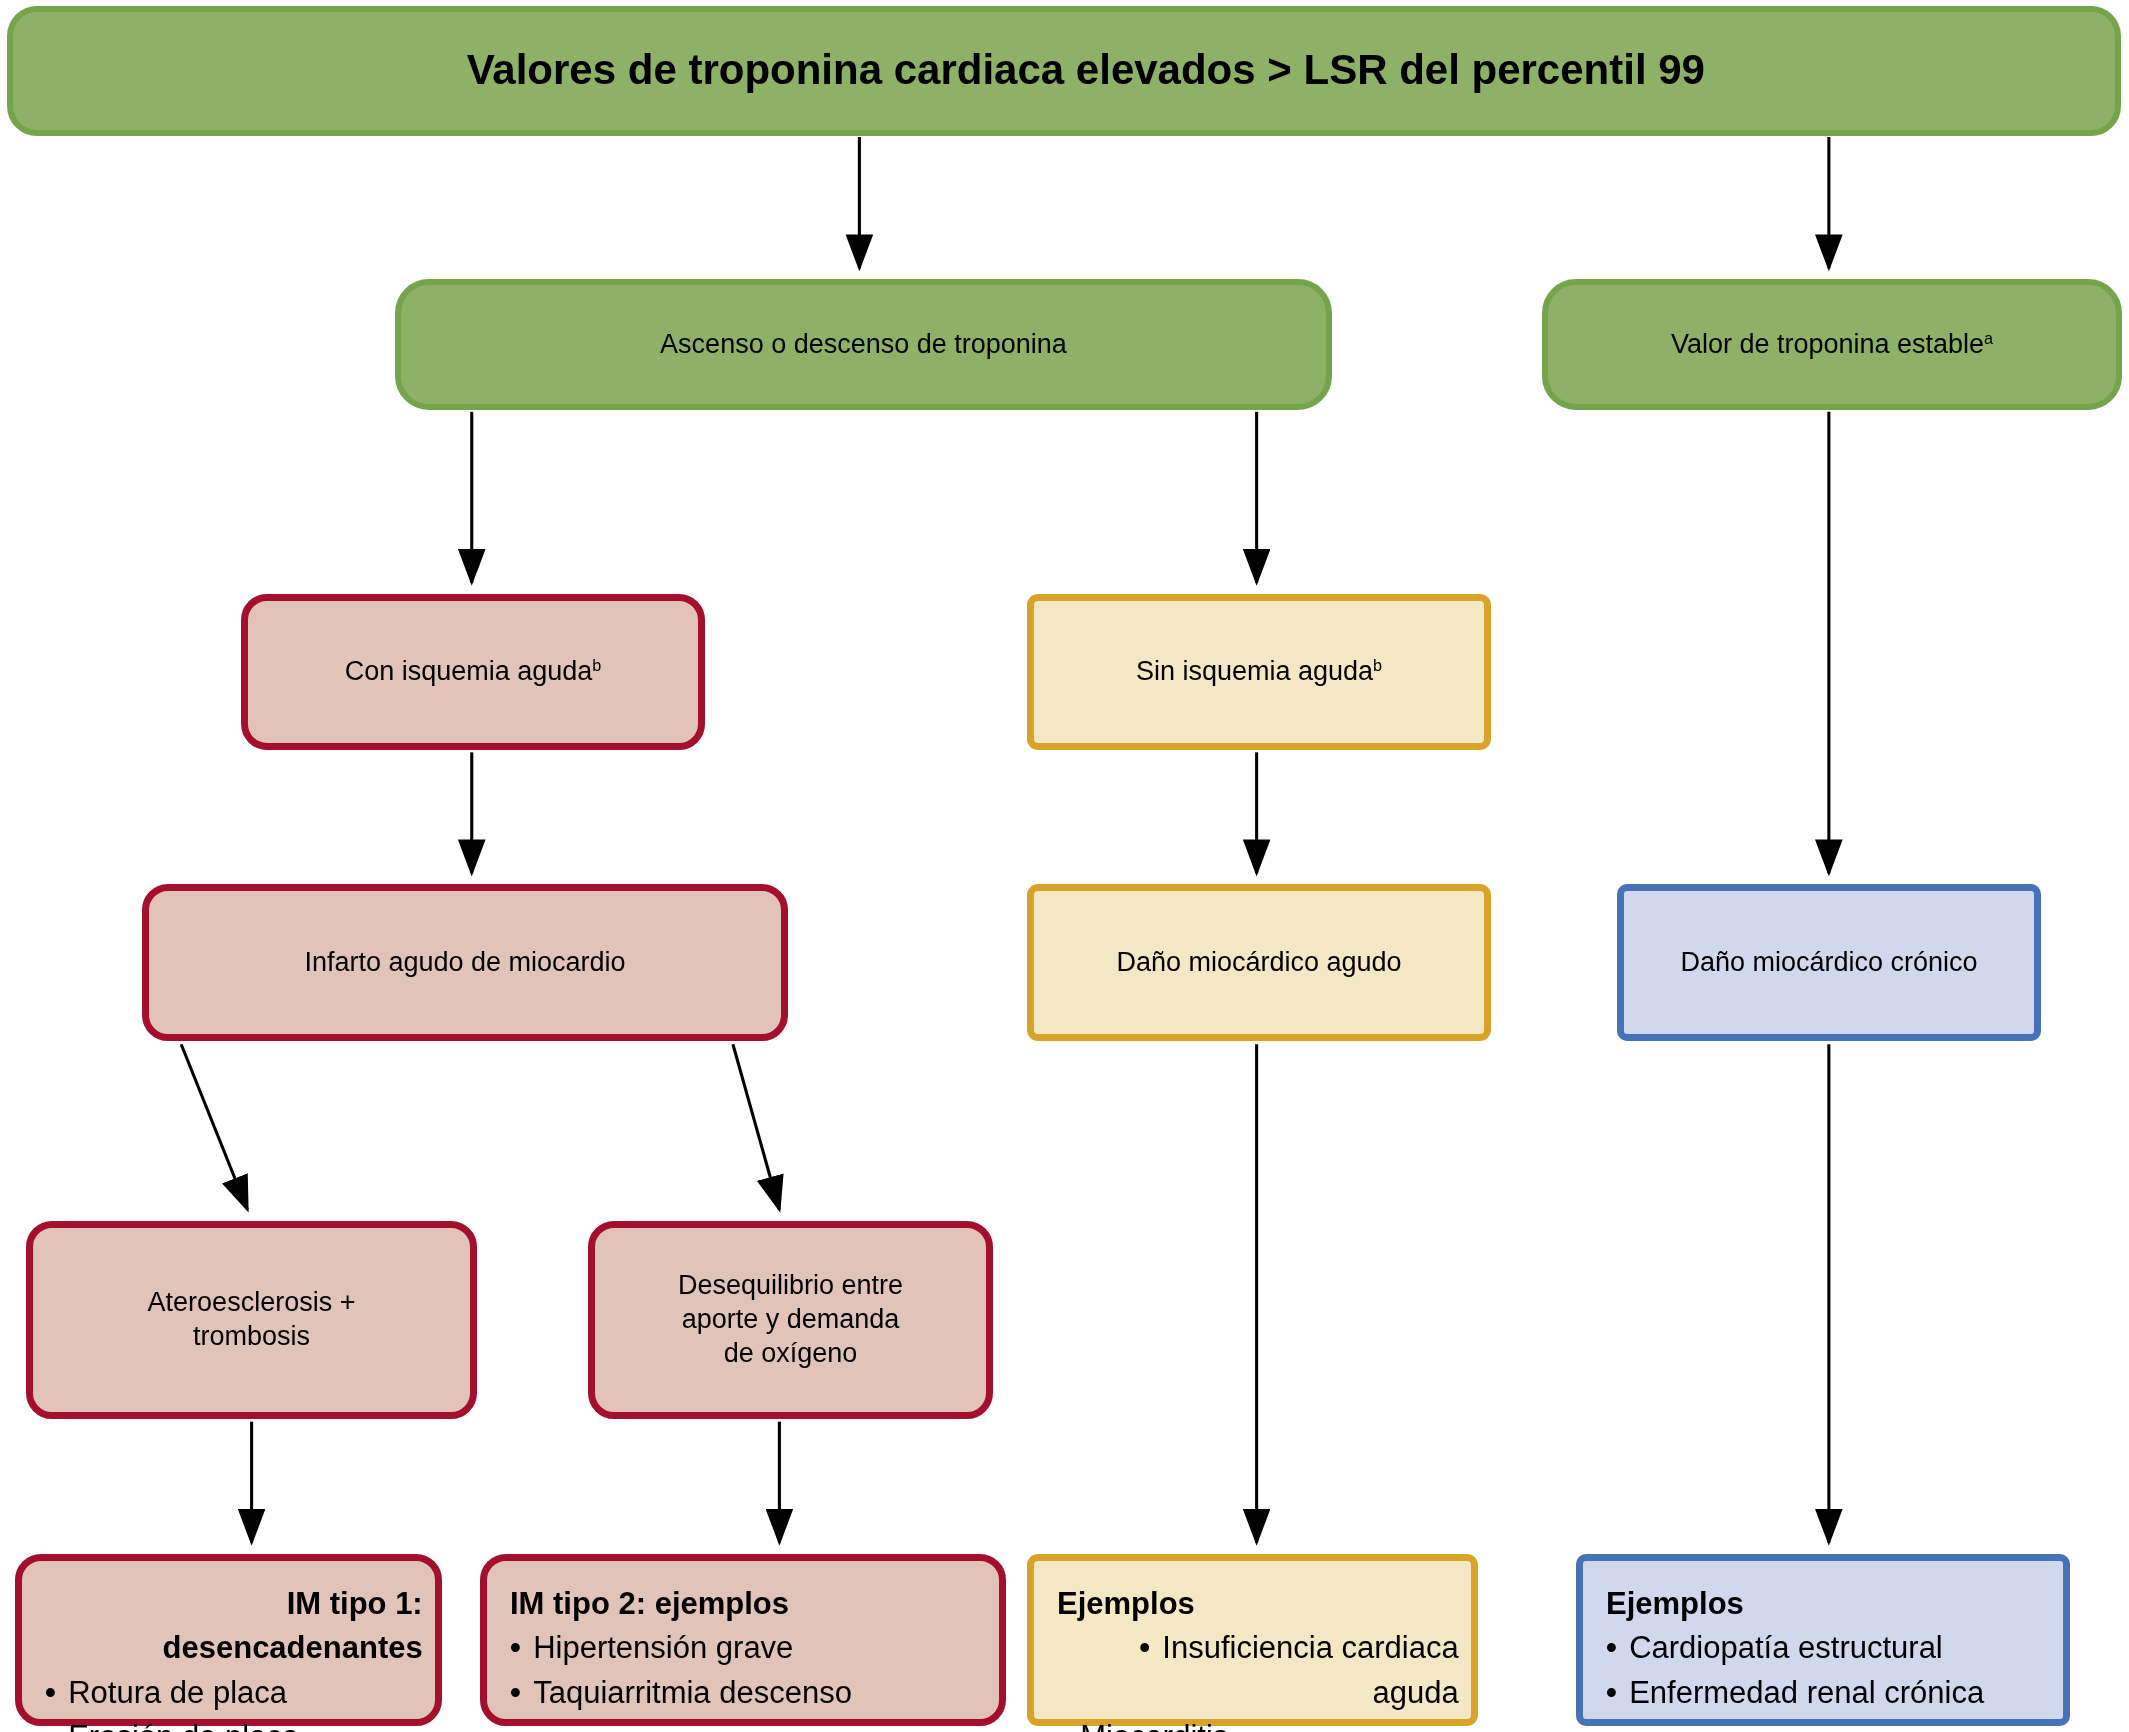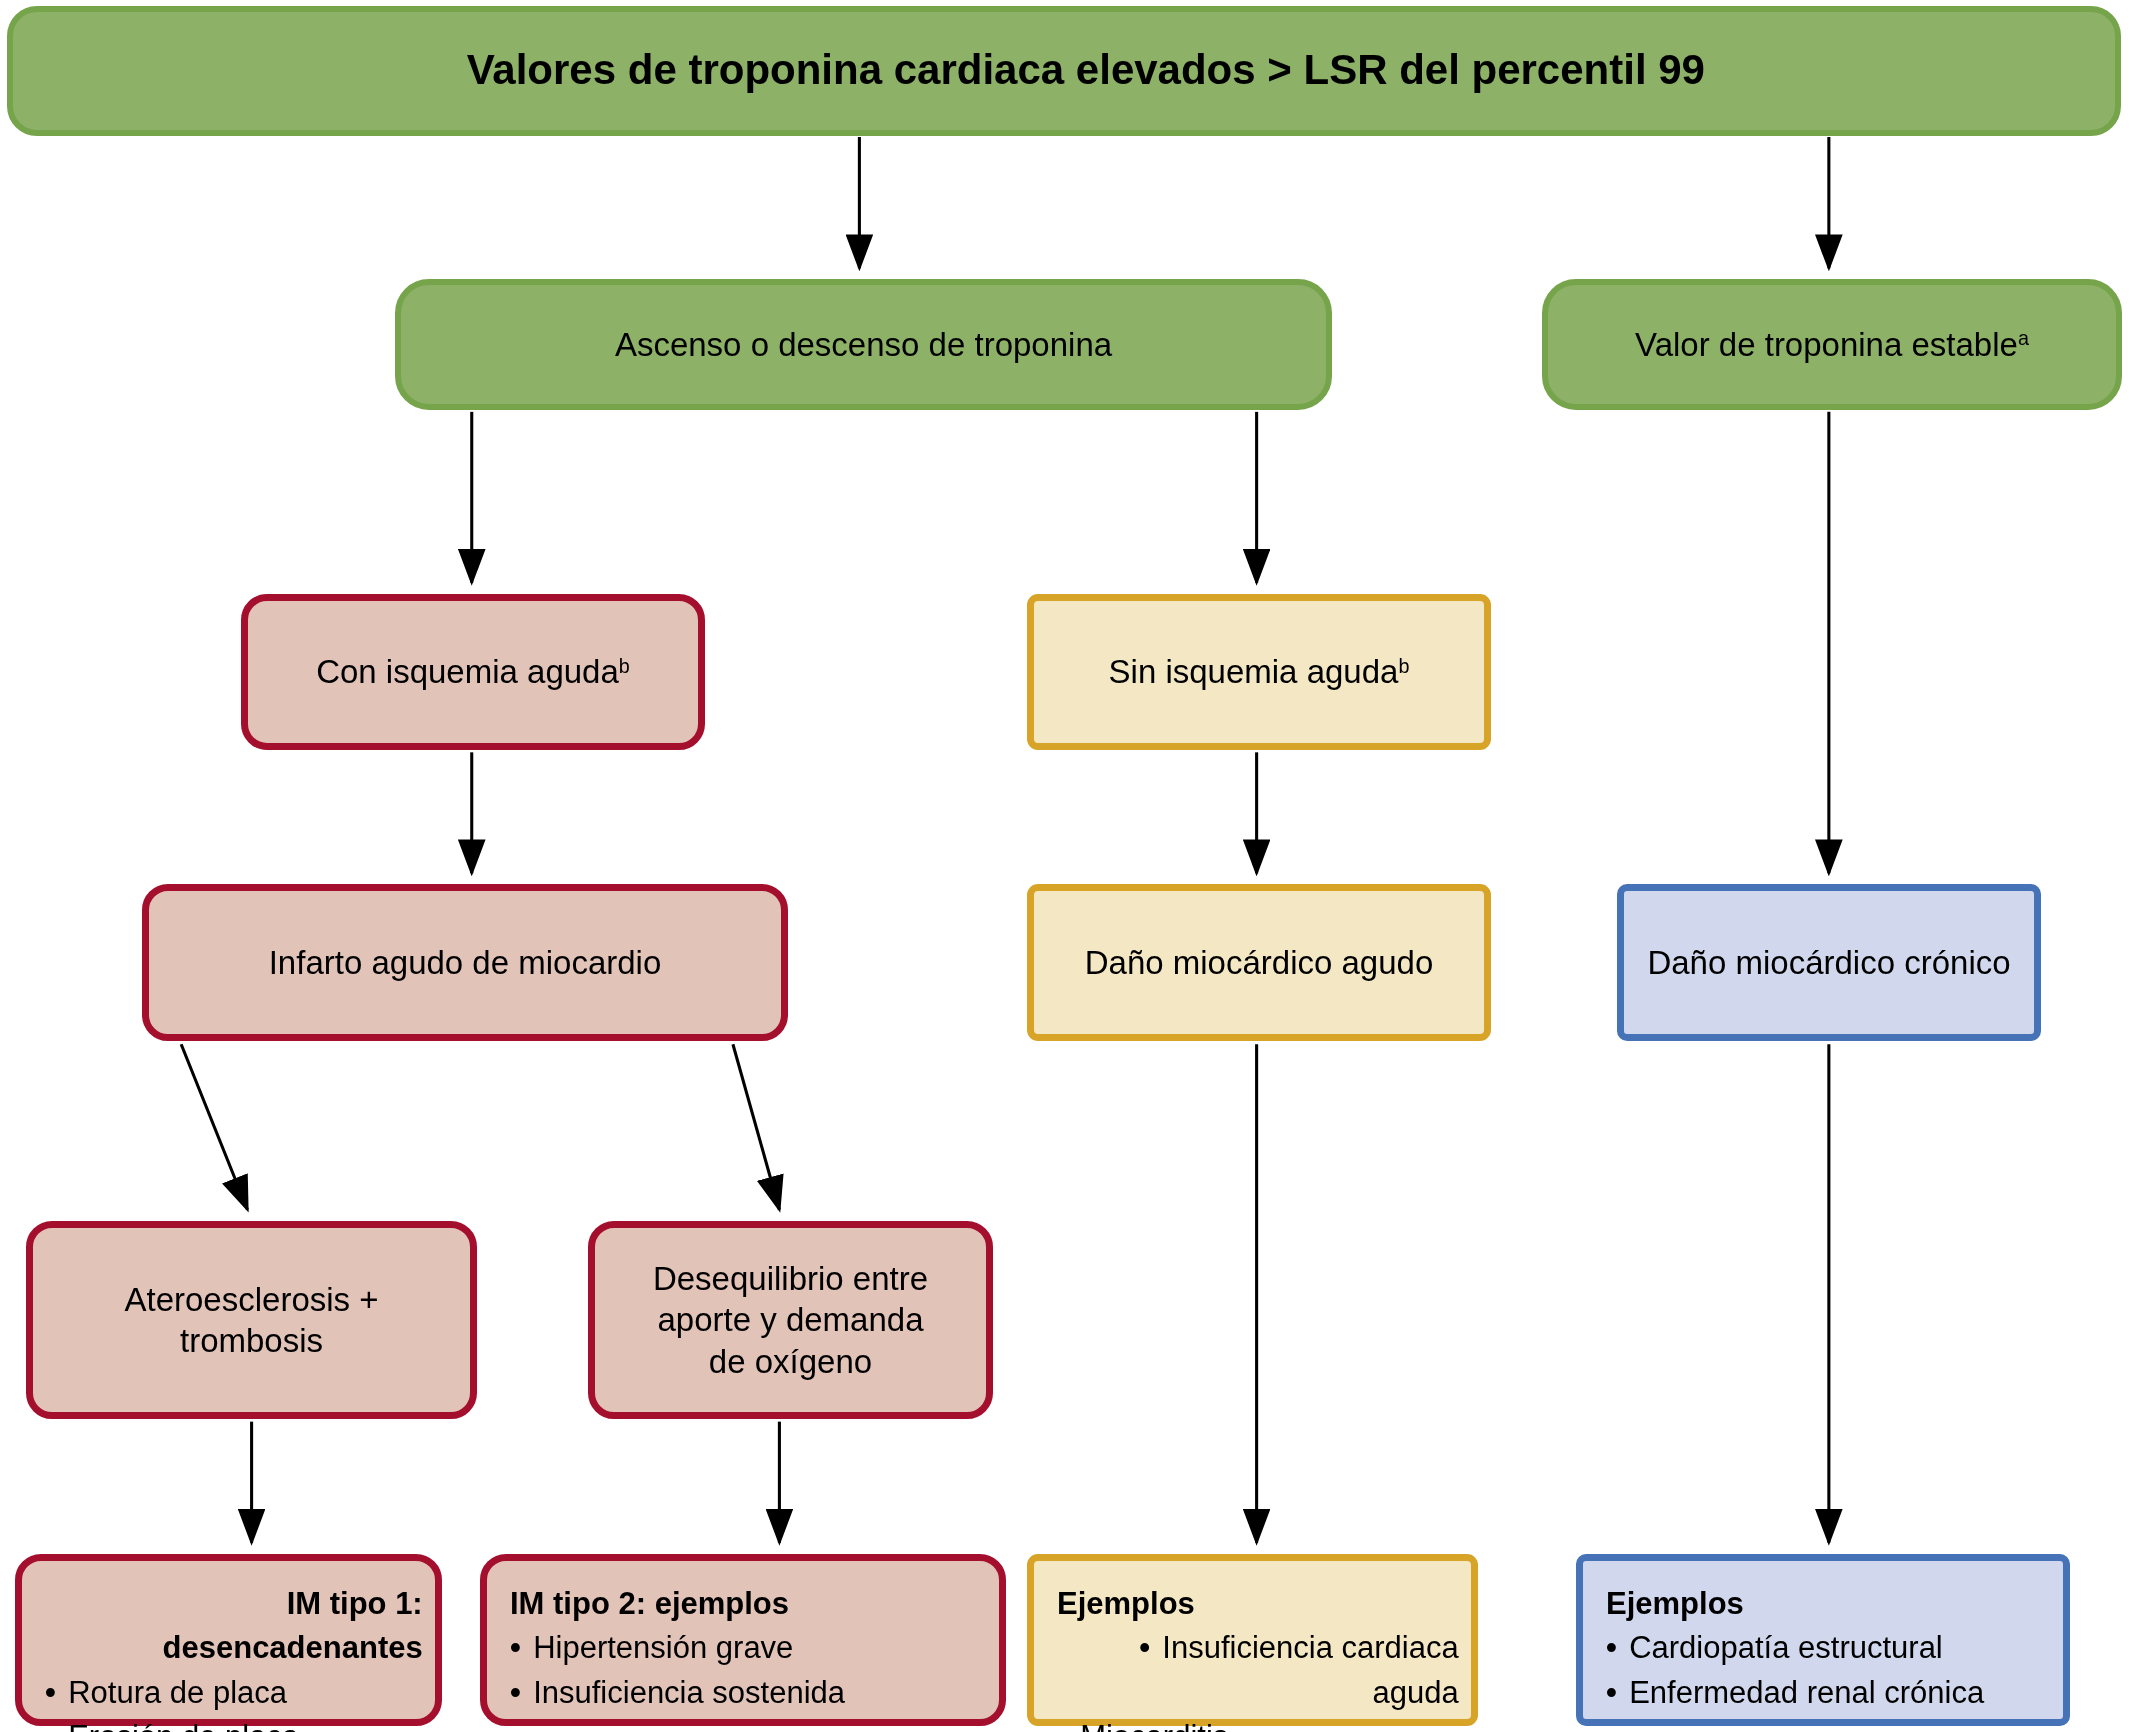--- a/index.html
+++ b/index.html
@@ -19,21 +19,21 @@
     overflow:hidden;
   }
   .box{
     position:absolute;
     box-sizing:border-box;
     display:flex;
     flex-direction:column;
     align-items:center;
     justify-content:center;
     text-align:center;
-    font-size:33px;
+    font-size:27px;
     line-height:1.25;
   }
   .green{background:var(--green-fill);border:6.2px solid var(--green-border);border-radius:34px;}
   .pink{background:var(--pink-fill);border:7.5px solid var(--pink-border);border-radius:26px;}
   .yellow{background:var(--yellow-fill);border:7.5px solid var(--yellow-border);border-radius:11px;}
   .blue{background:var(--blue-fill);border:7.5px solid var(--blue-border);border-radius:10px;}
   .title-box{font-weight:700;font-size:42px;padding-left:44px;}
   .list-box{
     align-items:flex-start;
     justify-content:flex-start;
@@ -114,21 +114,21 @@
   </div>
 
   <div class="box pink list-box" style="left:15px;top:1554px;width:427px;height:172px;">
     <div class="list-header">IM tipo 1: desencadenantes</div>
     <div class="bullet">Rotura de placa</div>
     <div class="bullet">Erosión de placa</div>
   </div>
   <div class="box pink list-box" style="left:480px;top:1554px;width:526px;height:172px;">
     <div class="list-header">IM tipo 2: ejemplos</div>
     <div class="bullet">Hipertensión grave</div>
-    <div class="bullet">Insuficiencia sostenida</div>
+    <div class="bullet">Taquiarritmia descenso</div>
   </div>
   <div class="box yellow list-box" style="left:1027px;top:1554px;width:451px;height:172px;">
     <div class="list-header">Ejemplos</div>
     <div class="bullet">Insuficiencia cardiaca aguda</div>
     <div class="bullet">Miocarditis</div>
   </div>
   <div class="box blue list-box" style="left:1576px;top:1554px;width:494px;height:172px;">
     <div class="list-header">Ejemplos</div>
     <div class="bullet">Cardiopatía estructural</div>
     <div class="bullet">Enfermedad renal crónica</div>

